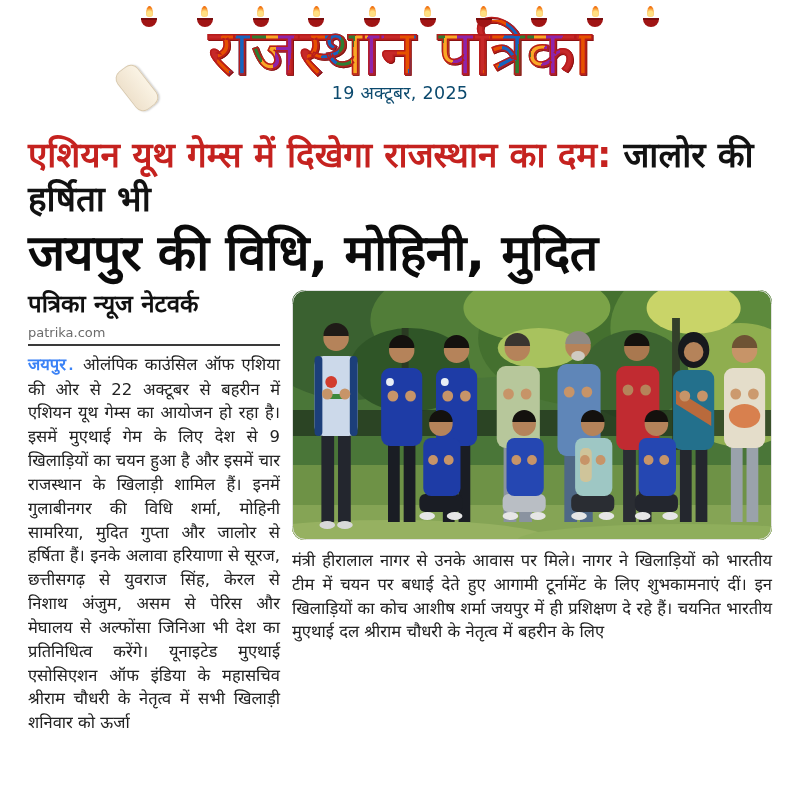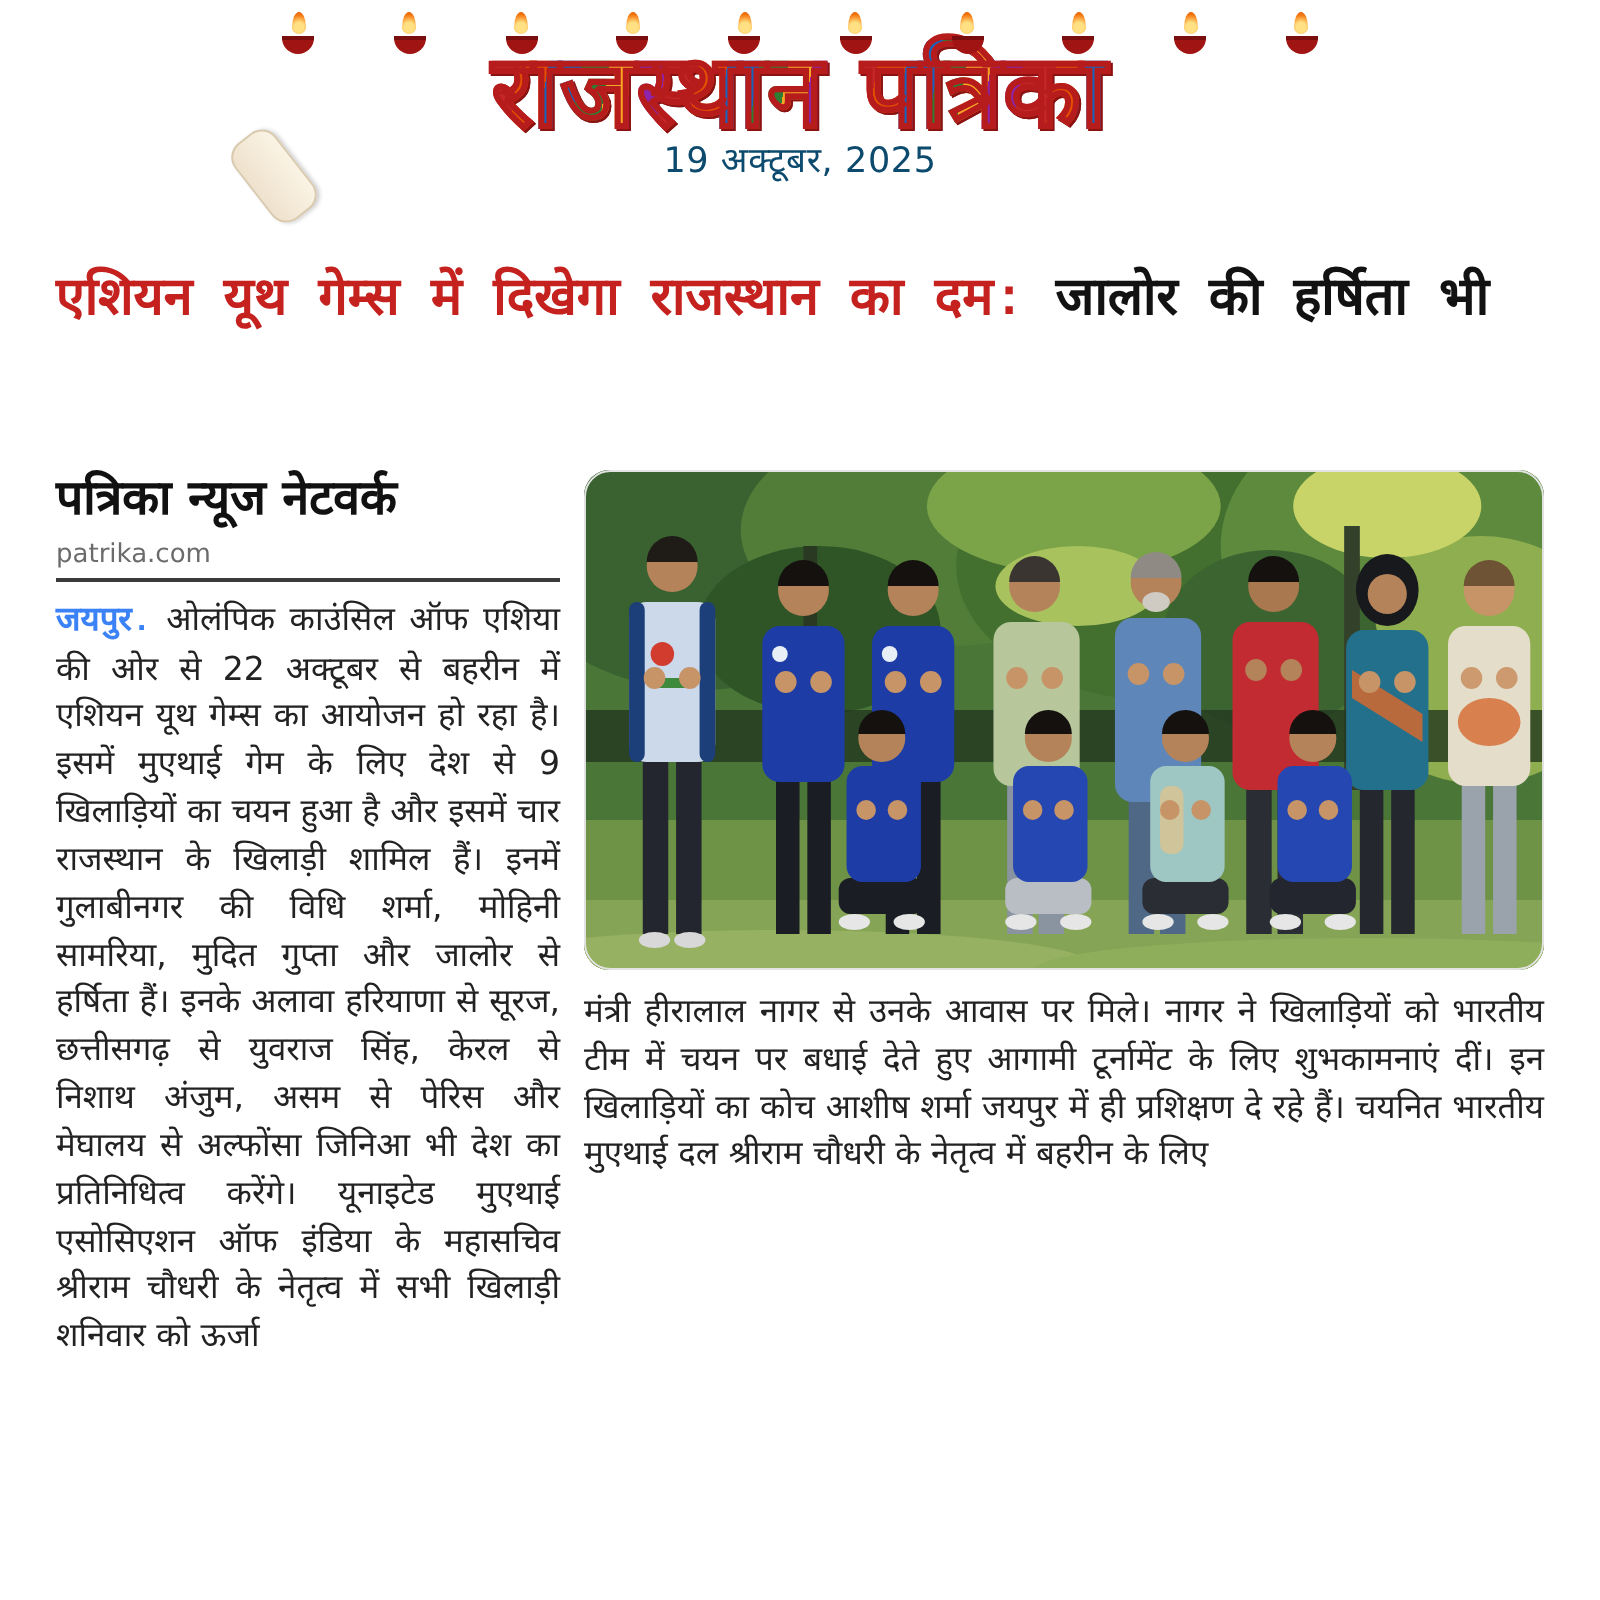--- a/index.html
+++ b/index.html
@@ -21,40 +21,40 @@
     display:block;width:7px;height:11px;margin:0 auto;
     background:radial-gradient(circle at 50% 70%, #ffe082 0 30%, #f57f17 70%, #e65100);
     border-radius:50% 50% 50% 50% / 70% 70% 30% 30%;
   }
   .diya .bowl{
     display:block;width:16px;height:7px;margin:1px auto 0 auto;
     background:#a01414;border-radius:0 0 9px 9px;border-top:2px solid #7a0d0d;
   }
   .masthead-title{
     display:inline-block;margin-top:14px;
-    font-size:50px;font-weight:700;letter-spacing:1px;line-height:1.05;
+    font-size:63px;font-weight:400;letter-spacing:1px;line-height:1.05;
     background:repeating-linear-gradient(100deg,
       #c62828 0 16px,#e65100 16px 30px,#1565c0 30px 46px,
       #2e7d32 46px 60px,#f9a825 60px 72px,#8e24aa 72px 88px);
     -webkit-background-clip:text;background-clip:text;color:transparent;
     -webkit-text-stroke:1.5px #b71c1c;
     filter:drop-shadow(1.5px 1.5px 0 #8c1111);
   }
   .hand-roll{
     position:absolute;left:96px;top:58px;width:24px;height:46px;
     background:linear-gradient(90deg,#efe2cd,#faf3e4);
     border:1px solid #d9c9ad;border-radius:9px;
     transform:rotate(-38deg);box-shadow:1px 1px 2px rgba(0,0,0,.2);
   }
   .masthead-date{
     font-size:17.5px;color:#0c4a6e;margin-top:-6px;letter-spacing:.3px;
   }
 
   
-  .kicker{margin:10px 0 2px 0;font-size:26px;font-weight:700;line-height:1.25;font-family:Liberation Mono, monospace;}
+  .kicker{margin:10px 0 2px 0;font-size:35px;font-weight:700;line-height:1.25;}
   .kicker .red{color:#c5221f;}
   .kicker .blk{color:#121212;}
 
   
   .headline{
     margin:2px 0 8px 0;font-size:50px;font-weight:800;
     line-height:1.17;color:#0b0b0b;letter-spacing:-.5px;
   }
 
   
@@ -125,21 +125,21 @@
     </div>
     <div class="masthead-title">राजस्थान पत्रिका</div>
     <div class="masthead-date">19 अक्टूबर, 2025</div>
   </header>
 
   <div class="kicker">
     <span class="red">एशियन यूथ गेम्स में दिखेगा राजस्थान का दम:</span><span class="blk"> जालोर की हर्षिता भी</span>
   </div>
 
   <h1 class="headline">
-    <br>
+    <span>जयपुर की विधि, मोहिनी, मुदित</span><br>
   </h1>
 
   <div class="content">
 
     <div class="col1">
       <div class="byline">
         <div class="byline-name">पत्रिका न्यूज नेटवर्क</div>
         <div class="byline-site">patrika.com</div>
       </div>
       <p class="bodytext"><strong>जयपुर.</strong><span> ओलंपिक काउंसिल ऑफ एशिया की ओर से 22 अक्टूबर से बहरीन में एशियन यूथ गेम्स का आयोजन हो रहा है। इसमें मुएथाई गेम के लिए देश से 9 खिलाड़ियों का चयन हुआ है और इसमें चार राजस्थान के खिलाड़ी शामिल हैं। इनमें गुलाबीनगर की विधि शर्मा, मोहिनी सामरिया, मुदित गुप्ता और जालोर से हर्षिता हैं। इनके अलावा हरियाणा से सूरज, छत्तीसगढ़ से युवराज सिंह, केरल से निशाथ अंजुम, असम से पेरिस और मेघालय से अल्फोंसा जिनिआ भी देश का प्रतिनिधित्व करेंगे। यूनाइटेड मुएथाई एसोसिएशन ऑफ इंडिया के महासचिव श्रीराम चौधरी के नेतृत्व में सभी खिलाड़ी शनिवार को ऊर्जा</span></p>

